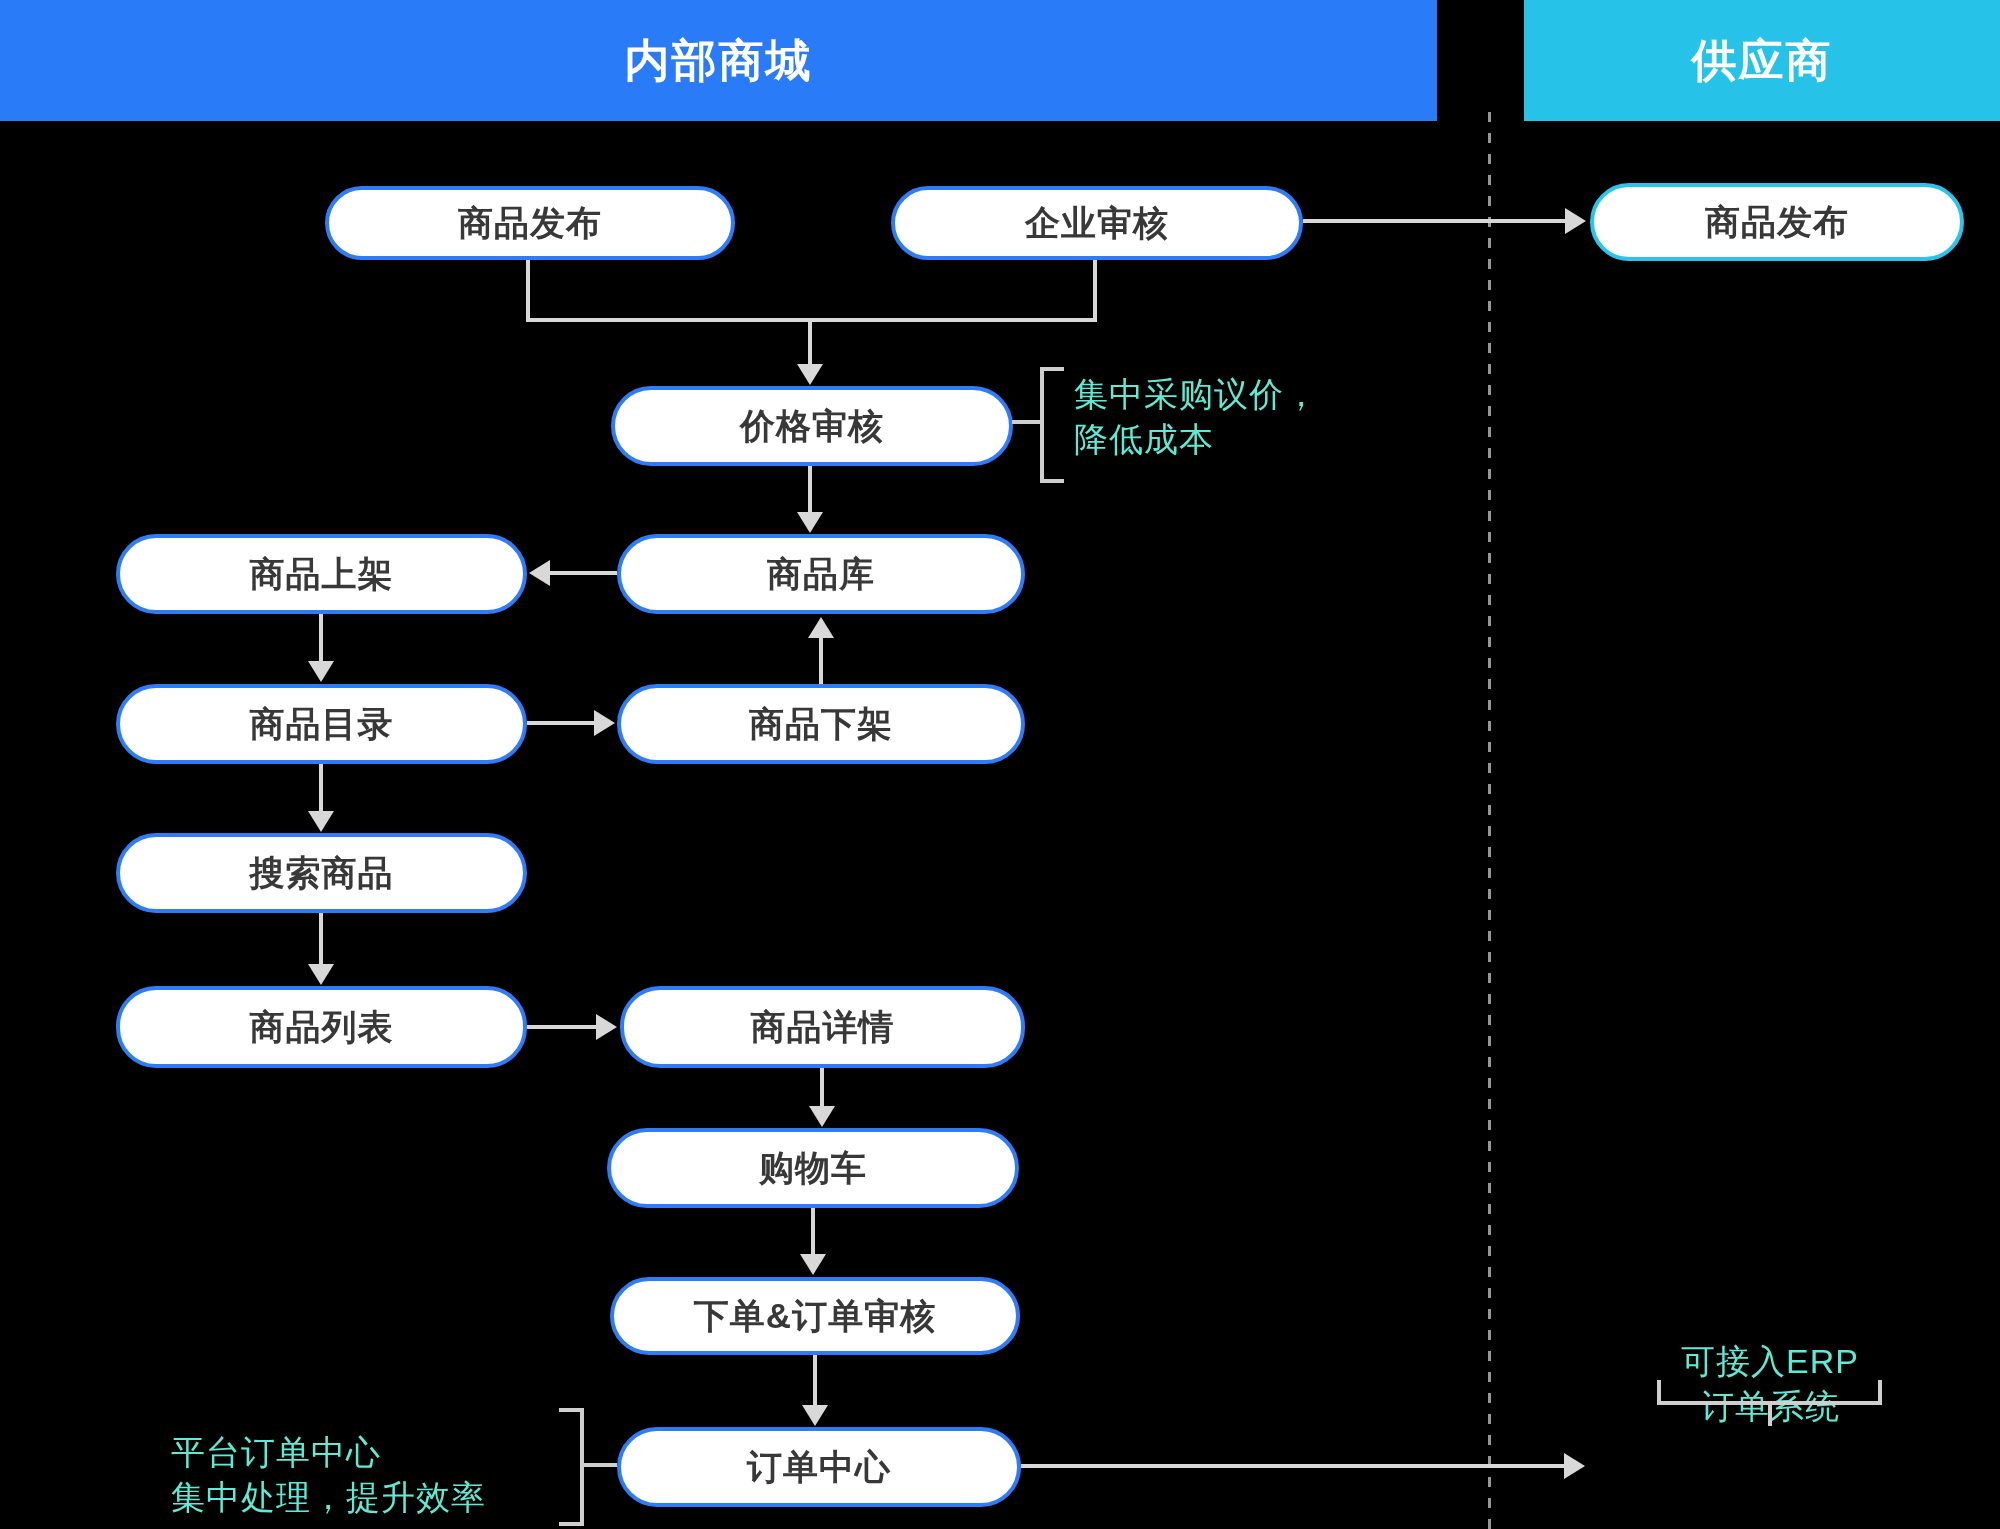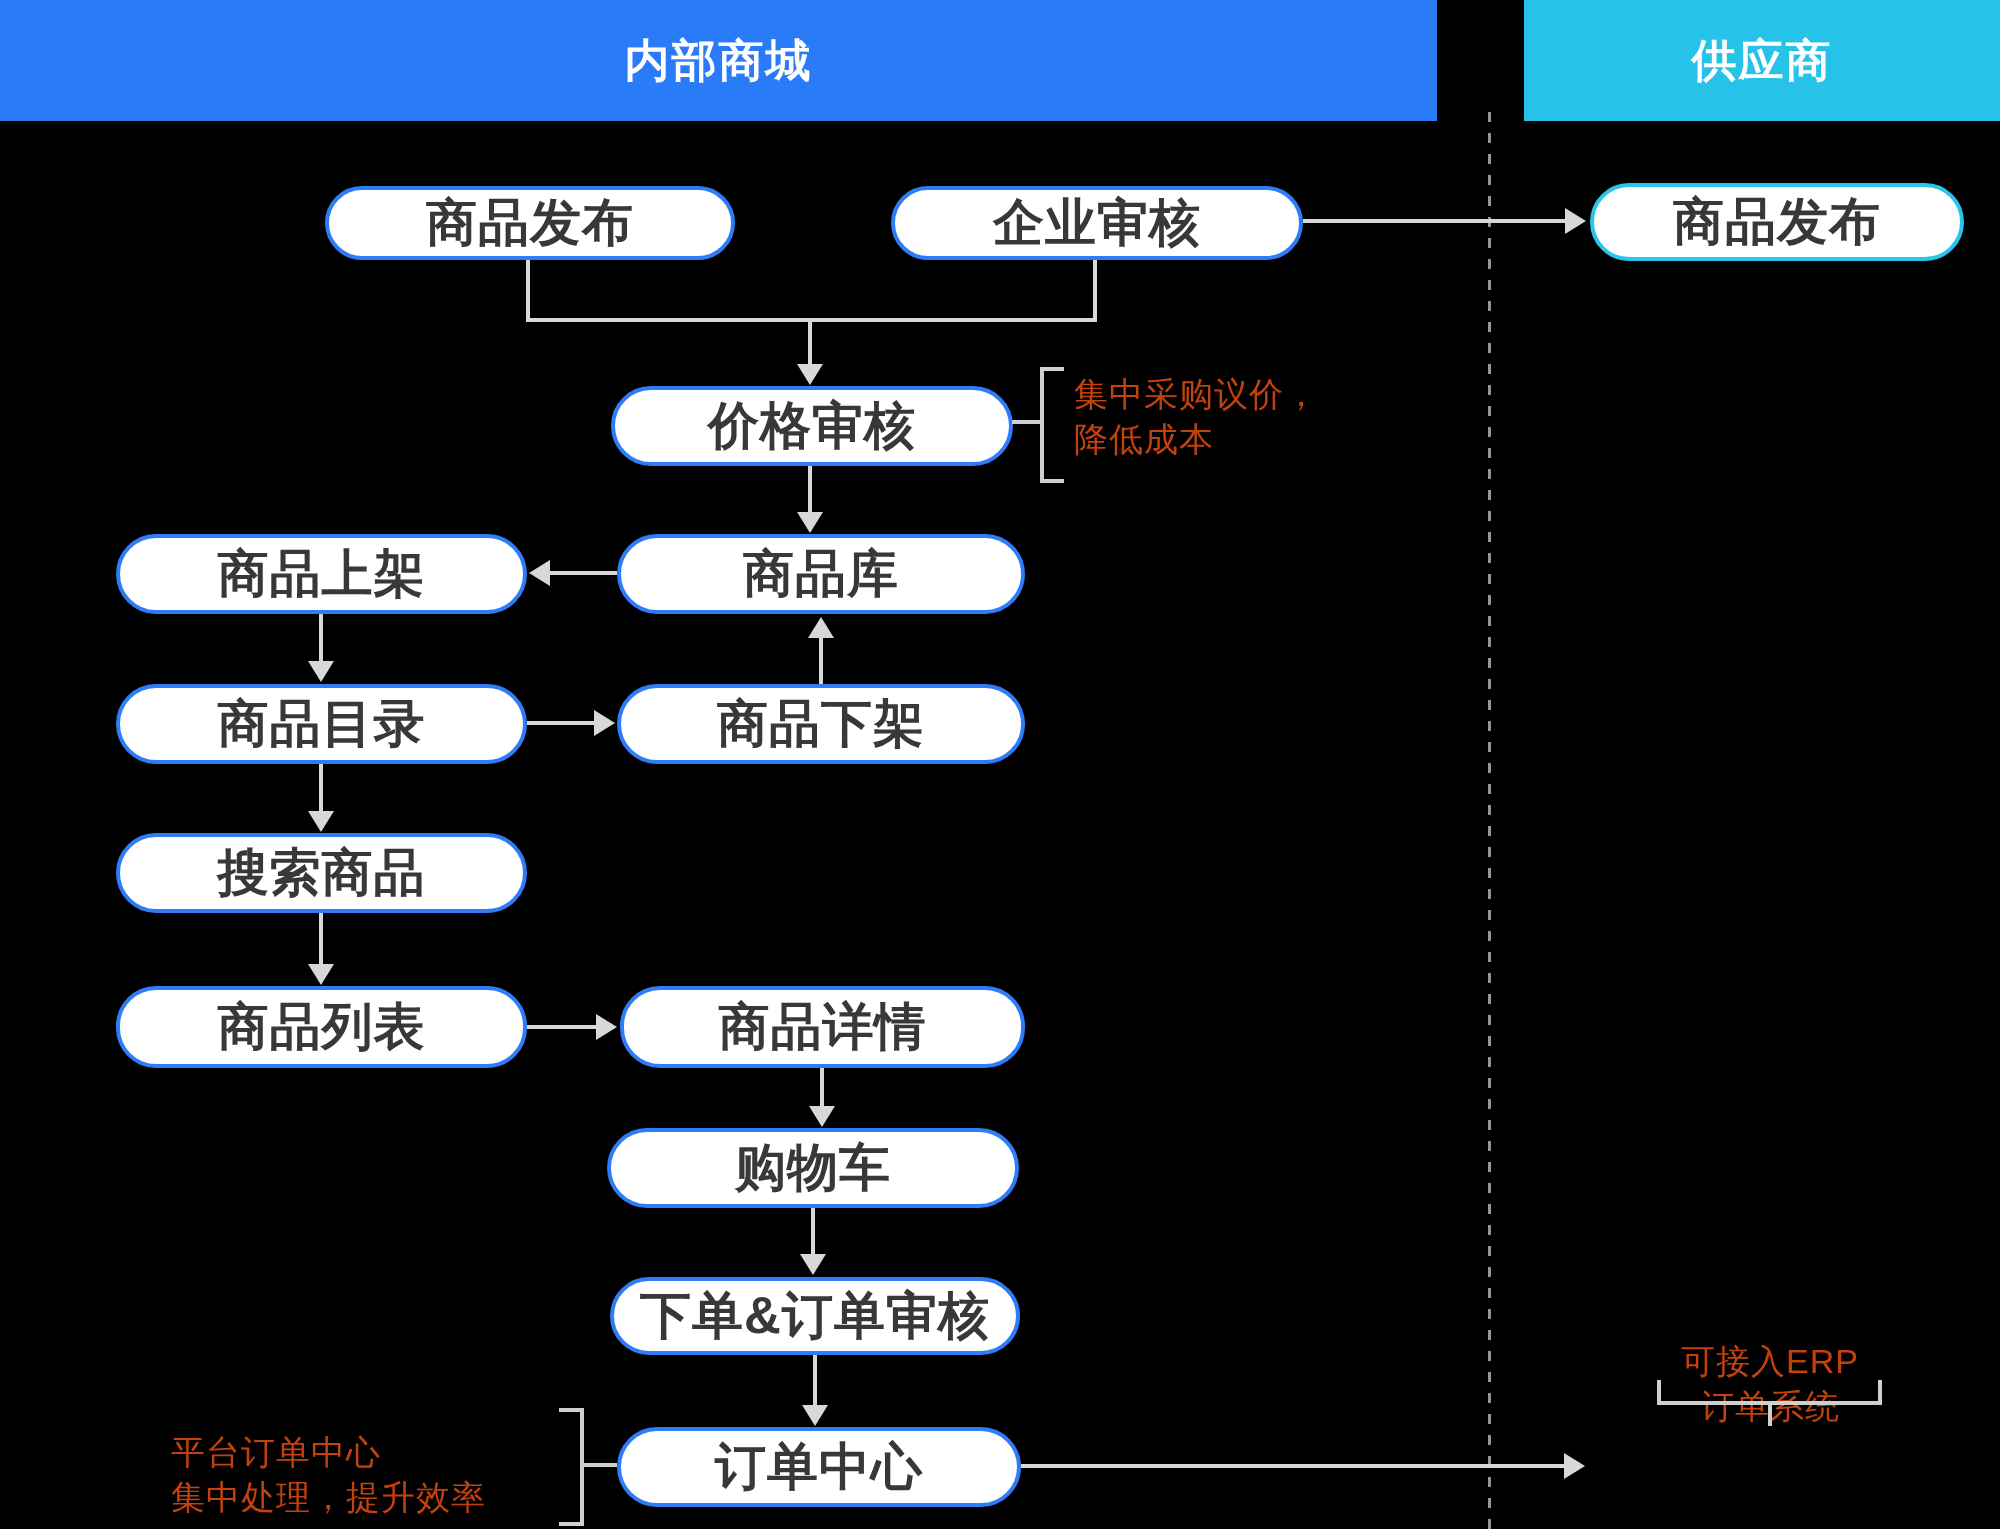--- a/index.html
+++ b/index.html
@@ -15,34 +15,34 @@
   .hdr-internal{left:0;width:1437px;background:#2a7bf7;}
   .hdr-supplier{left:1524px;width:476px;background:#26c2e8;}
   .divider{
     position:absolute;left:1488px;top:112px;width:3px;height:1417px;
     background:repeating-linear-gradient(to bottom,#969696 0,#969696 10px,transparent 10px,transparent 21px);
   }
   .node{
     position:absolute;box-sizing:border-box;background:#ffffff;
     border:4px solid #2e7cf8;border-radius:40px;
     display:flex;align-items:center;justify-content:center;
-    font-size:51px;font-weight:bold;color:#383838;letter-spacing:1px;
+    font-size:35px;font-weight:bold;color:#383838;letter-spacing:1px;
   }
   .node.cyan{border-color:#2bc5ec;}
   .hline,.vline{position:absolute;background:#d8d8d8;}
   .hline{height:4px;}
   .vline{width:4px;}
   .br{background:#cfcfcf;}
   .arr{position:absolute;width:0;height:0;}
   .arr-down{border-left:13px solid transparent;border-right:13px solid transparent;border-top:21px solid #d8d8d8;}
   .arr-up{border-left:13px solid transparent;border-right:13px solid transparent;border-bottom:21px solid #d8d8d8;}
   .arr-right{border-top:13px solid transparent;border-bottom:13px solid transparent;border-left:21px solid #d8d8d8;}
   .arr-left{border-top:13px solid transparent;border-bottom:13px solid transparent;border-right:21px solid #d8d8d8;}
   .anno{
-    position:absolute;color:#c2410c;font-size:34px;line-height:45px;letter-spacing:1px;
+    position:absolute;color:#5eead4;font-size:34px;line-height:45px;letter-spacing:1px;
   }
 </style>
 </head>
 <body>
 
 <div id="canvas">
 
   <div class="hdr hdr-internal">
     <span>内部商城</span>
   </div>

